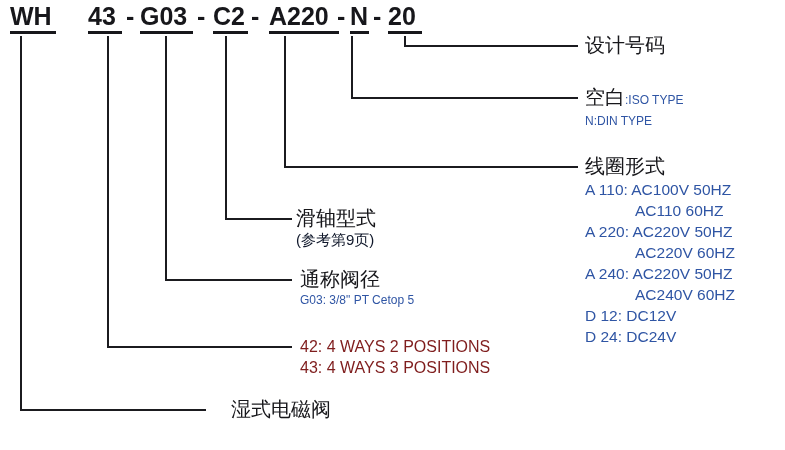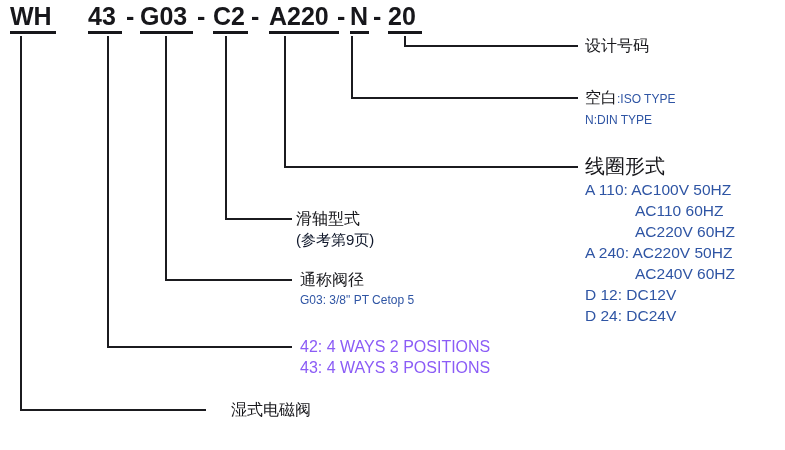--- a/index.html
+++ b/index.html
@@ -66,21 +66,21 @@
     shape-rendering: crispEdges;
   }
 
   
   .note {
     position: absolute;
     white-space: nowrap;
     line-height: 21px;
   }
   .note .cn {
-    font-size: 16px;
+    font-size: 20px;
     color: #17171b;
   }
   .note .en {
     font-size: 12px;
     color: #2f55a4;
   }
   .note .sub {
     font-size: 15px;
     color: #0f172a;
   }
@@ -95,21 +95,21 @@
     padding-left: 50px;
   }
   .coil .cn {
     font-size: 20px;
     color: #17171b;
     display: block;
     margin-bottom: 2px;
   }
   .ways .row {
     font-size: 16px;
-    color: #8b5cf6;
+    color: #7f1d1d;
   }
 </style>
 </head>
 <body>
 
 <div id="page">
 
   <div class="code-row">
     <div class="code-seg" style="left:10px;">
       <span>WH</span>
@@ -170,20 +170,21 @@
 
   <div class="note" style="left:585px; top:87px;">
     <span class="row"><span class="cn">空白</span><span class="en">:ISO TYPE</span></span>
     <span class="row en">N:DIN TYPE</span>
   </div>
 
   <div class="note coil" style="left:585px; top:156px;">
     <span class="cn">线圈形式</span>
     <span class="row">A 110: AC100V 50HZ</span>
     <span class="row indent">AC110 60HZ</span>
+    <span class="row">A 220: AC220V 50HZ</span>
     <span class="row indent">AC220V 60HZ</span>
     <span class="row">A 240: AC220V 50HZ</span>
     <span class="row indent">AC240V 60HZ</span>
     <span class="row">D   12: DC12V</span>
     <span class="row">D   24: DC24V</span>
   </div>
 
   <div class="note" style="left:296px; top:208px;">
     <span class="row cn">滑轴型式</span>
     <span class="row sub">(参考第9页)</span>

